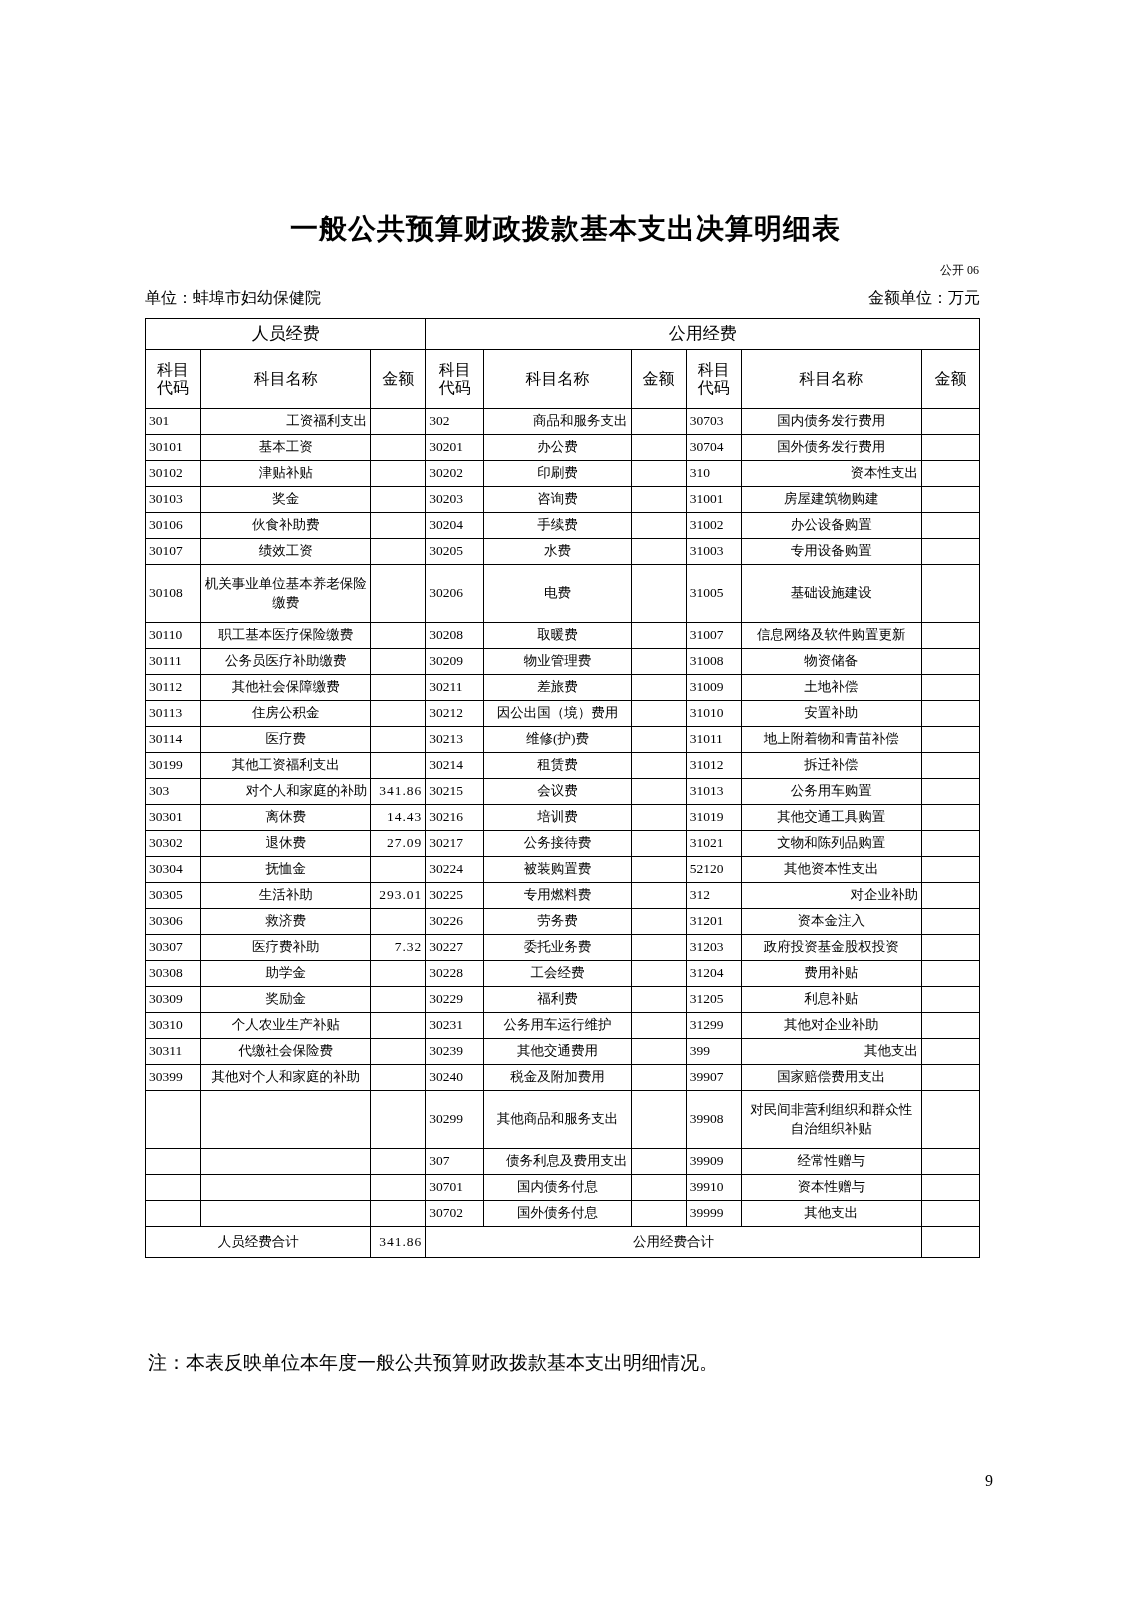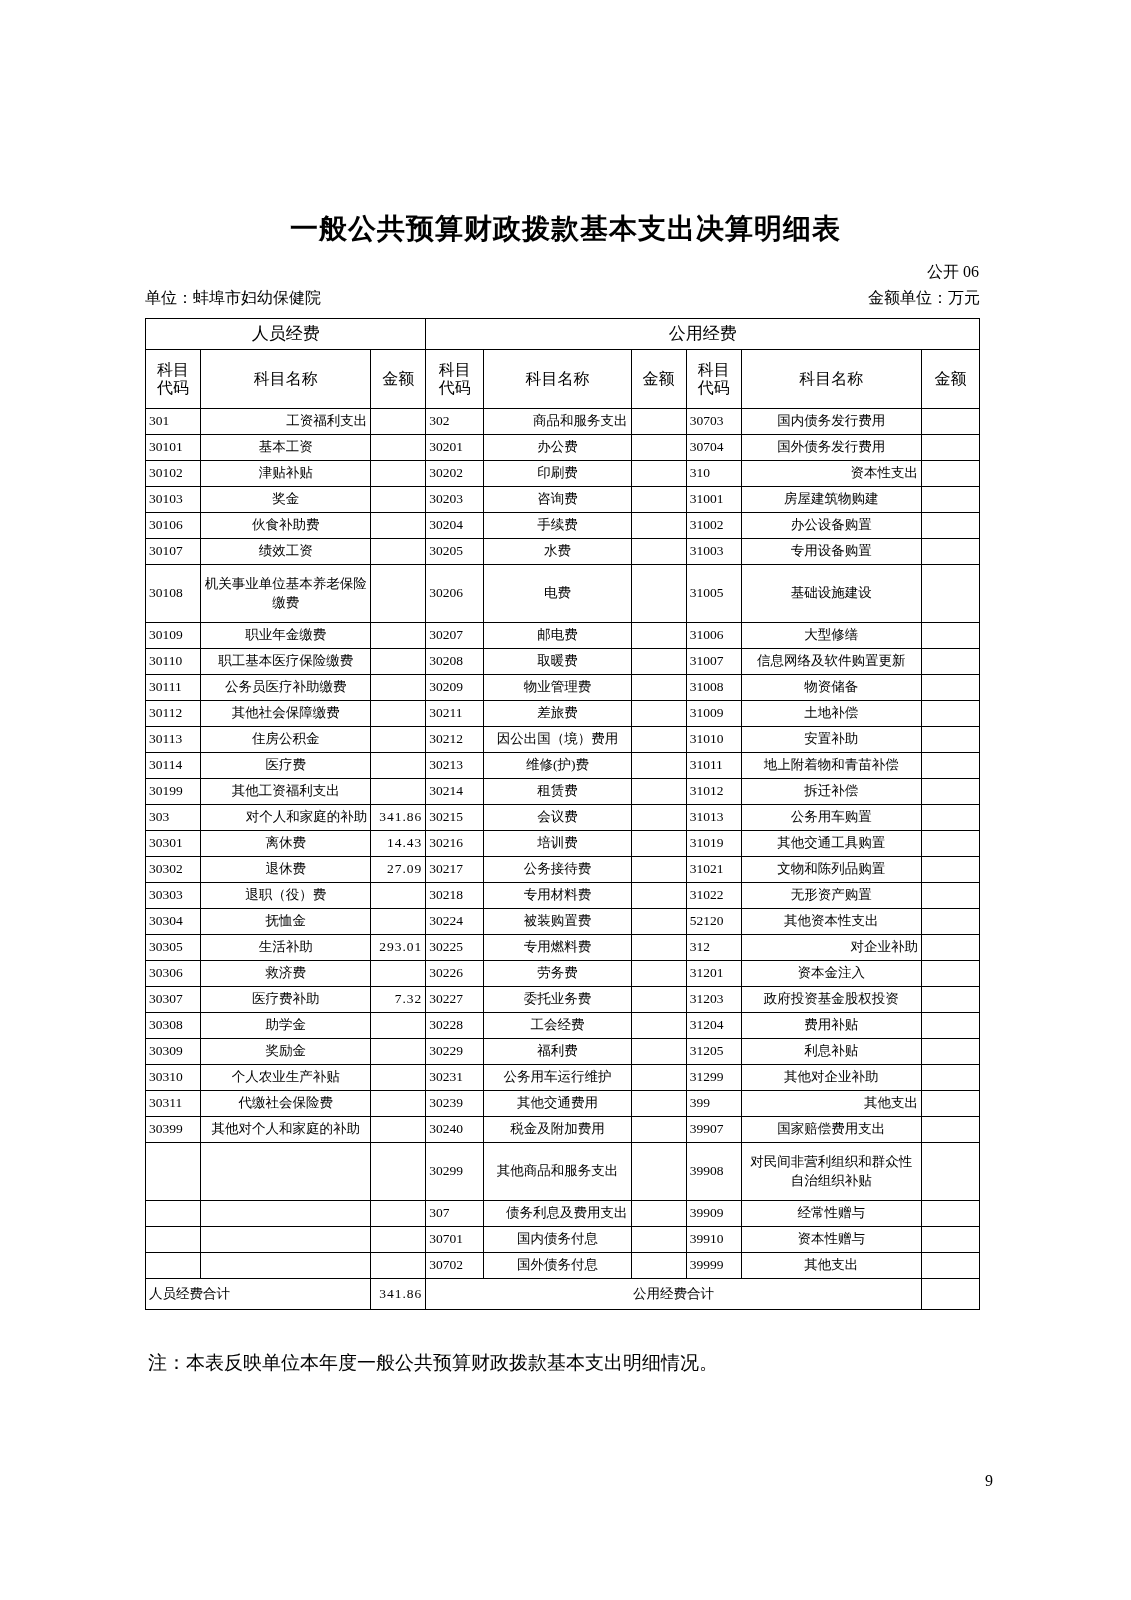--- a/index.html
+++ b/index.html
@@ -29,21 +29,21 @@
     text-align: center;
     font-size: 28px;
     font-weight: bold;
     letter-spacing: 1px;
     font-family: "Liberation Sans", "DejaVu Sans", sans-serif;
   }
   .form-code {
     position: absolute;
     right: 152px;
     top: 262px;
-    font-size: 16px;
+    font-size: 12px;
   }
   .meta-row {
     position: absolute;
     left: 145px;
     top: 288px;
     width: 835px;
     display: flex;
     justify-content: space-between;
     align-items: baseline;
     font-size: 16px;
@@ -88,21 +88,21 @@
   td.name-sub { text-align: center; }
   td.name-wrap { text-align: center; }
   td.amt {
     text-align: right;
     padding-right: 6px;
     letter-spacing: 1px;
   }
   tr.r { height: 26px; }
   tr.r2 { height: 58px; margin-top: 44px; }
   tr.total { height: 31px; }
-  td.total-label { text-align: left; }
+  td.total-label { text-align: center; }
   td.total-wide { text-align: center; }
 
   .note {
     position: absolute;
     left: 148px;
     top: 1350px;
     font-size: 19px;
     font-family: "Liberation Sans", "DejaVu Sans", sans-serif;
   }
   .page-num {
@@ -236,31 +236,20 @@
           <td class="name-wrap">机关事业单位基本养老保险缴费</td>
           <td class="amt"></td>
           <td class="code">30206</td>
           <td class="name-sub">电费</td>
           <td class="amt"></td>
           <td class="code">31005</td>
           <td class="name-sub">基础设施建设</td>
           <td class="amt"></td>
         </tr>
         <tr class="r">
-          <td class="code">30109</td>
-          <td class="name-sub">职业年金缴费</td>
-          <td class="amt"></td>
-          <td class="code">30207</td>
-          <td class="name-sub">邮电费</td>
-          <td class="amt"></td>
-          <td class="code">31006</td>
-          <td class="name-sub">大型修缮</td>
-          <td class="amt"></td>
-        </tr>
-        <tr class="r">
           <td class="code">30110</td>
           <td class="name-sub">职工基本医疗保险缴费</td>
           <td class="amt"></td>
           <td class="code">30208</td>
           <td class="name-sub">取暖费</td>
           <td class="amt"></td>
           <td class="code">31007</td>
           <td class="name-sub">信息网络及软件购置更新</td>
           <td class="amt"></td>
         </tr>
@@ -343,31 +332,20 @@
         </tr>
         <tr class="r">
           <td class="code">30302</td>
           <td class="name-sub">退休费</td>
           <td class="amt">27.09</td>
           <td class="code">30217</td>
           <td class="name-sub">公务接待费</td>
           <td class="amt"></td>
           <td class="code">31021</td>
           <td class="name-sub">文物和陈列品购置</td>
-          <td class="amt"></td>
-        </tr>
-        <tr class="r">
-          <td class="code">30303</td>
-          <td class="name-sub">退职（役）费</td>
-          <td class="amt"></td>
-          <td class="code">30218</td>
-          <td class="name-sub">专用材料费</td>
-          <td class="amt"></td>
-          <td class="code">31022</td>
-          <td class="name-sub">无形资产购置</td>
           <td class="amt"></td>
         </tr>
         <tr class="r">
           <td class="code">30304</td>
           <td class="name-sub">抚恤金</td>
           <td class="amt"></td>
           <td class="code">30224</td>
           <td class="name-sub">被装购置费</td>
           <td class="amt"></td>
           <td class="code">52120</td>

